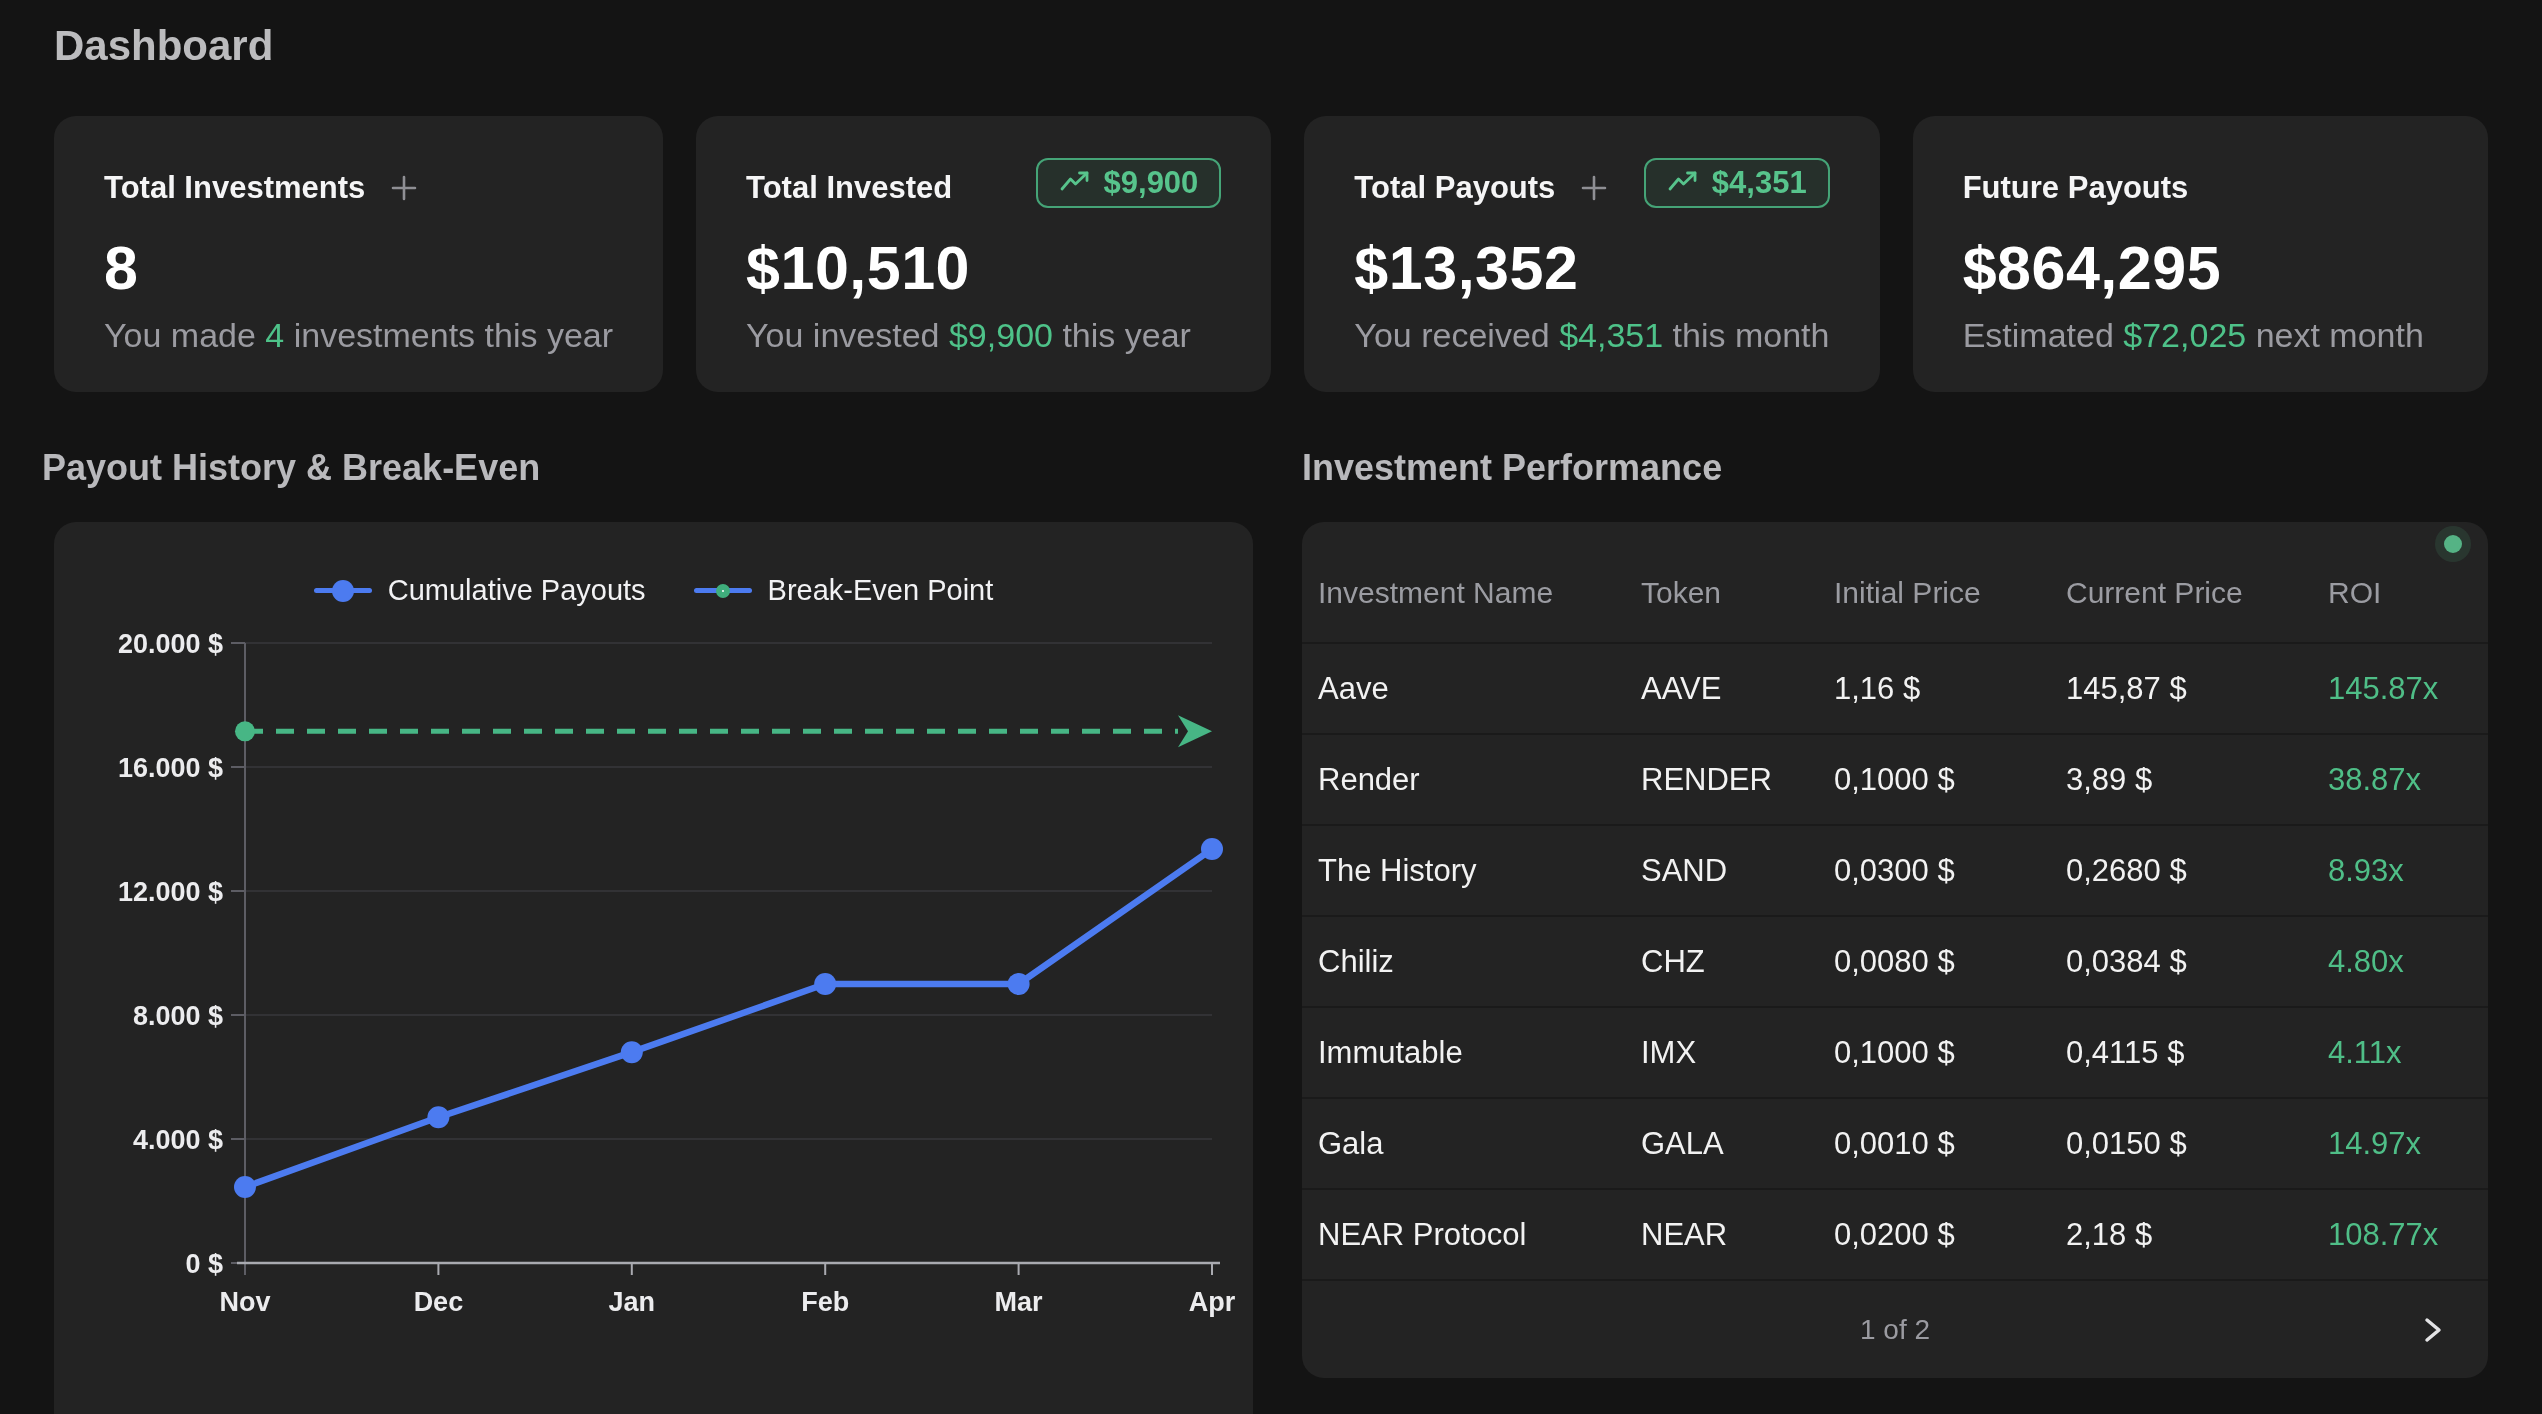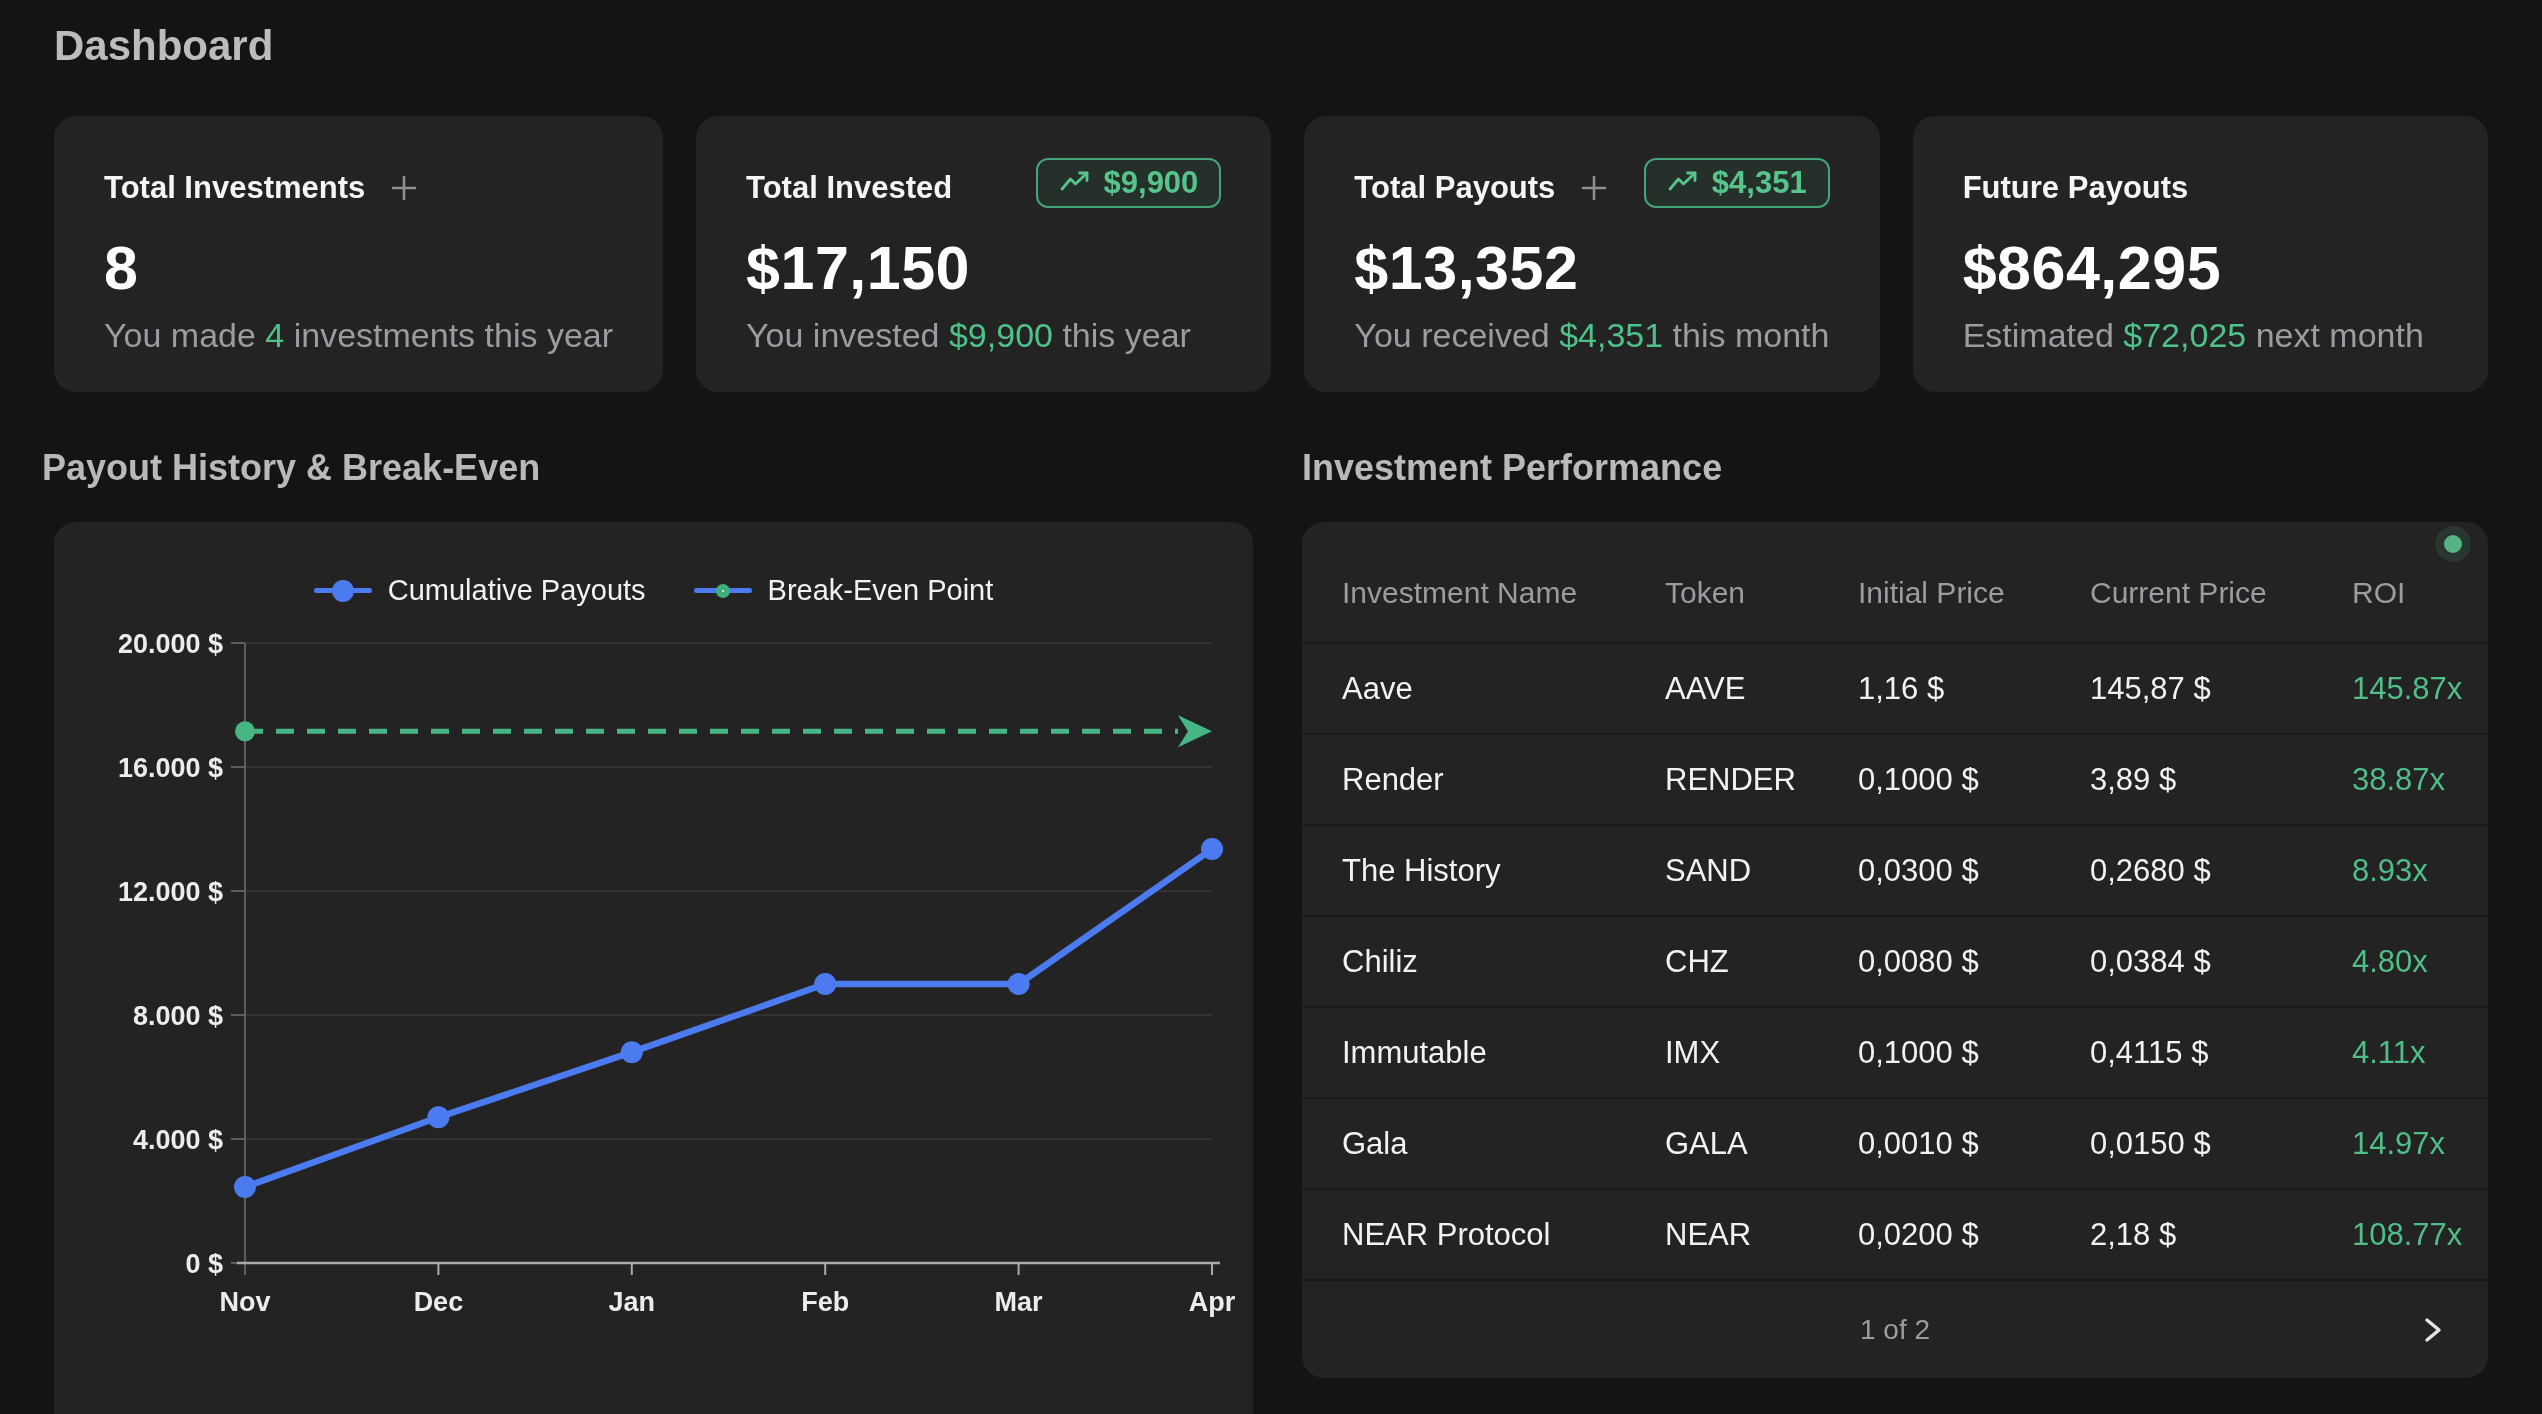--- a/index.html
+++ b/index.html
@@ -45,21 +45,21 @@
   .legend-text{font-size:29px;color:#f2f2f4;font-weight:500;white-space:nowrap;}
   .lm{position:relative;width:58px;height:28px;flex:0 0 auto;}
   .lm .line{position:absolute;left:0;right:0;top:50%;margin-top:-2.5px;height:5px;border-radius:3px;background:var(--blue);}
   .lm .dot{position:absolute;left:50%;top:50%;transform:translate(-50%,-50%);width:22px;height:22px;border-radius:50%;background:var(--blue);}
   .lm.be .dot{width:14px;height:14px;background:#ffffff;border:6px solid #3fae7c;}
   #chart-svg{position:absolute;left:0;top:100px;width:1199px;height:758px;display:block;}
 
   
   .table-panel{position:absolute;left:1302px;top:522px;width:1186px;height:856px;background:var(--panel-bg);border-radius:22px;overflow:hidden;}
   .status-dot{position:absolute;right:26px;top:13px;width:18px;height:18px;border-radius:50%;background:#55b385;box-shadow:0 0 0 9px rgba(85,185,135,0.13);}
-  .thead,.trow{display:grid;grid-template-columns:323px 193px 232px 262px 1fr;align-items:center;padding:0 40px;}
+  .thead,.trow{display:grid;grid-template-columns:323px 193px 232px 262px 1fr;align-items:center;padding:0 16px;}
   .thead{height:120px;padding-top:22px;}
   .th{font-size:30px;color:#9b9ca2;font-weight:500;white-space:nowrap;}
   .trow{height:91px;border-top:2px solid var(--divider);}
   .td{font-size:31px;color:#f2f2f2;white-space:nowrap;}
   .td.roi{color:var(--green);}
   .pager{position:relative;height:99px;border-top:2px solid var(--divider);}
   .pager-label{position:absolute;left:0;right:0;top:50%;transform:translateY(-50%);text-align:center;font-size:28px;color:var(--text-muted);}
   .next-btn{position:absolute;right:36px;top:50%;transform:translateY(-50%);background:none;border:none;padding:6px;cursor:pointer;display:flex;}
 </style>
 </head>
@@ -86,21 +86,21 @@
         <div class="card-head">
           <span class="card-label">Total Invested</span>
         </div>
         <span class="badge">
           <svg width="32" height="30" viewBox="0 0 32 30">
             <path d="M3 21 L11.5 11 L16.5 16 L28 5" fill="none" stroke="#57c48c" stroke-width="2.8" stroke-linecap="round" stroke-linejoin="round"></path>
             <path d="M20.5 5 H28 V12.5" fill="none" stroke="#57c48c" stroke-width="2.8" stroke-linecap="round" stroke-linejoin="round"></path>
           </svg>
           <span>$9,900</span>
         </span>
-        <div class="card-value">$17,150</div>
+        <div class="card-value">$10,510</div>
         <div class="card-sub"><span>You invested </span><span class="hl">$9,900</span><span> this year</span></div>
       </div>
       <div class="card">
         <div class="card-head">
           <span class="card-label">Total Payouts</span>
           <button class="plus-btn">
             <svg width="30" height="30" viewBox="0 0 30 30">
               <path d="M15 4 V26 M4 15 H26" stroke="#8f8f94" stroke-width="2.6" stroke-linecap="round" fill="none"></path>
             </svg>
           </button>

